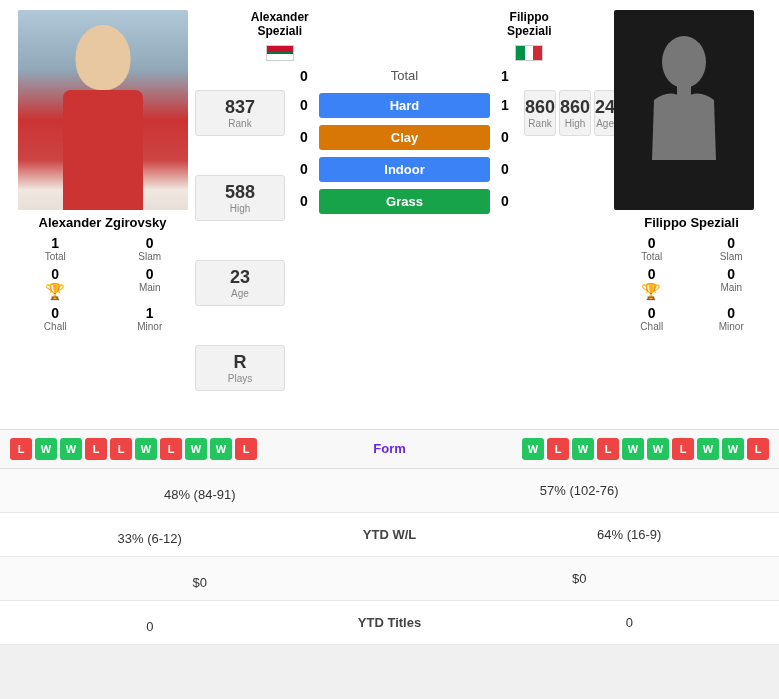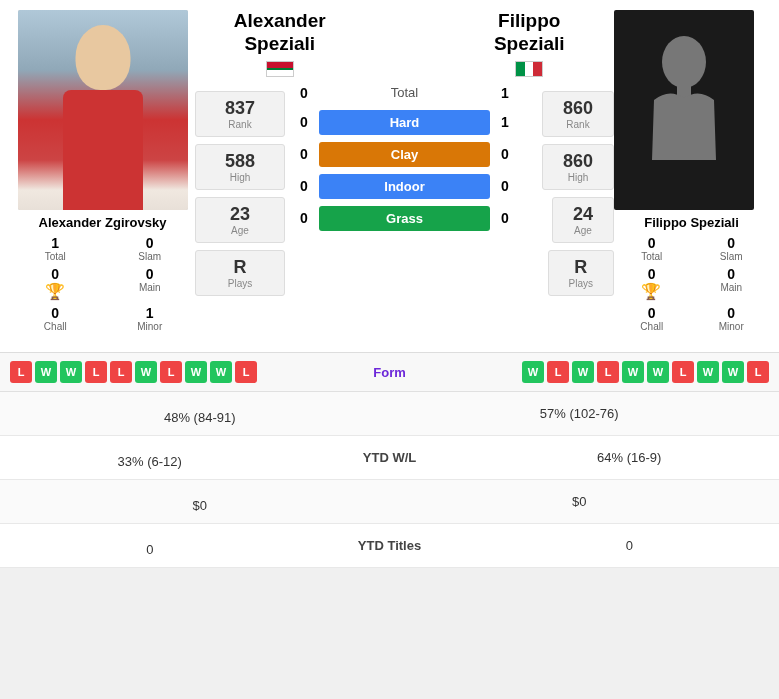--- a/index.html
+++ b/index.html
@@ -192,21 +192,21 @@
       font-weight: bold;
       display: block;
     }
     .ps-lbl {
       font-size: 10px;
       color: #666;
       display: block;
     }
 
     .ctr-name {
-      font-size: 19px;
+      font-size: 12px;
       font-weight: bold;
       text-align: center;
       line-height: 1.2;
     }
 
     .surface-line {
       display: flex;
       align-items: center;
       width: 100%;
       margin: 2px 0;
@@ -256,36 +256,35 @@
       text-align: center;
       font-size: 14px;
       font-weight: bold;
     }
 
     .mc {
       background: #f2f2f2;
       border: 1px solid #ddd;
       border-radius: 3px;
       text-align: center;
-      padding: 6px 20px;
-      margin: 2px 0;
+      padding: 6px 0;
+      margin: 18px 0;
     }
     .mc-num { font-size: 18px; font-weight: bold; color: #333; display: block; }
     .mc-lbl { font-size: 10px; color: #888; display: block; }
 
     .left-cards {
       display: flex;
       flex-direction: column;
       width: 100%;
       margin-top: 4px;
       gap: 3px;
     }
     .right-cards {
       display: flex;
-      flex-direction: column;
       width: 100%;
       margin-top: 4px;
       gap: 3px;
       align-items: flex-end;
     }
 
     
     .lp-body {
       position: absolute;
       bottom: 0;

